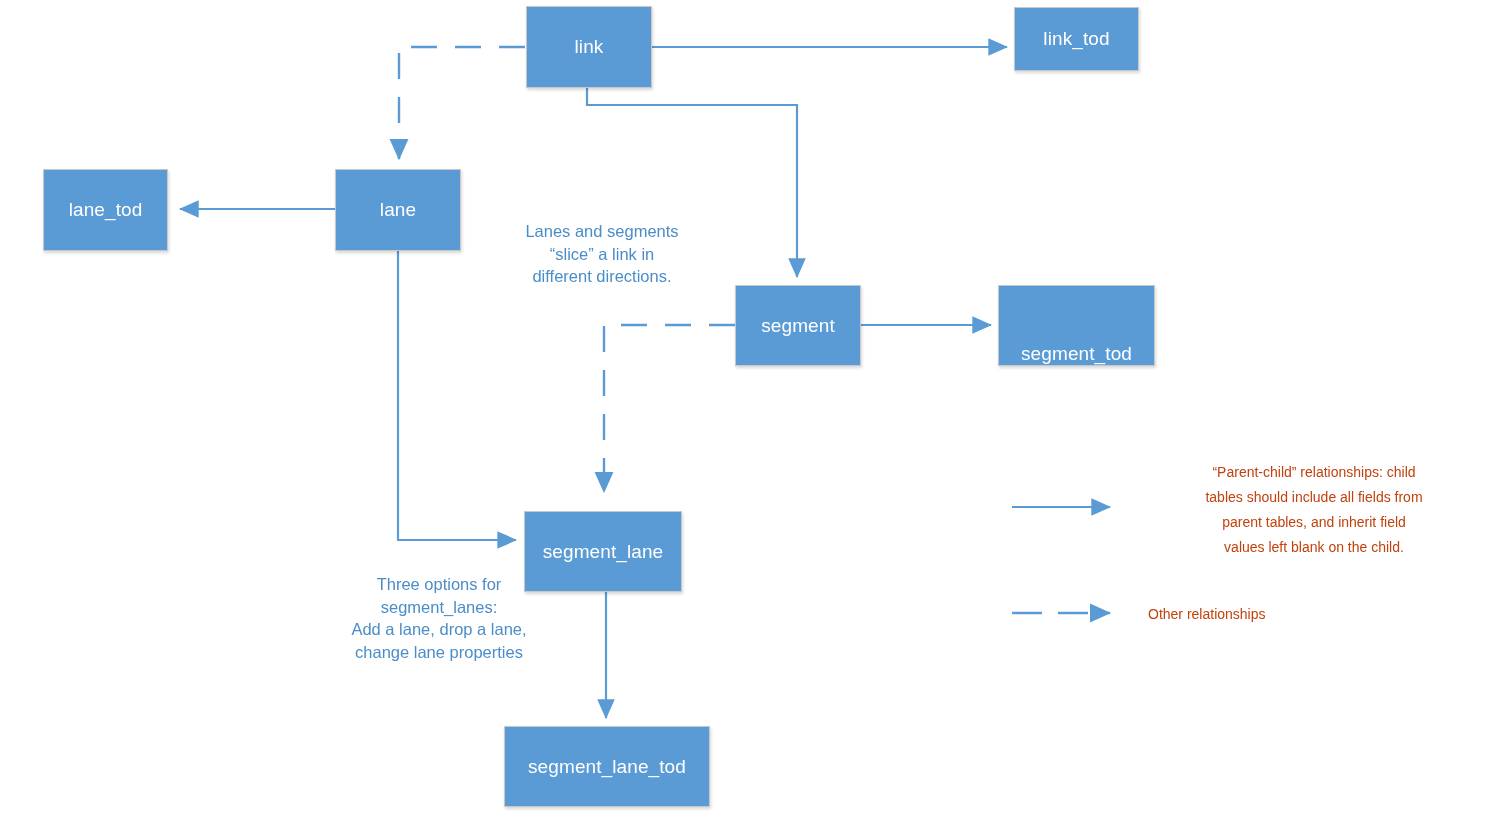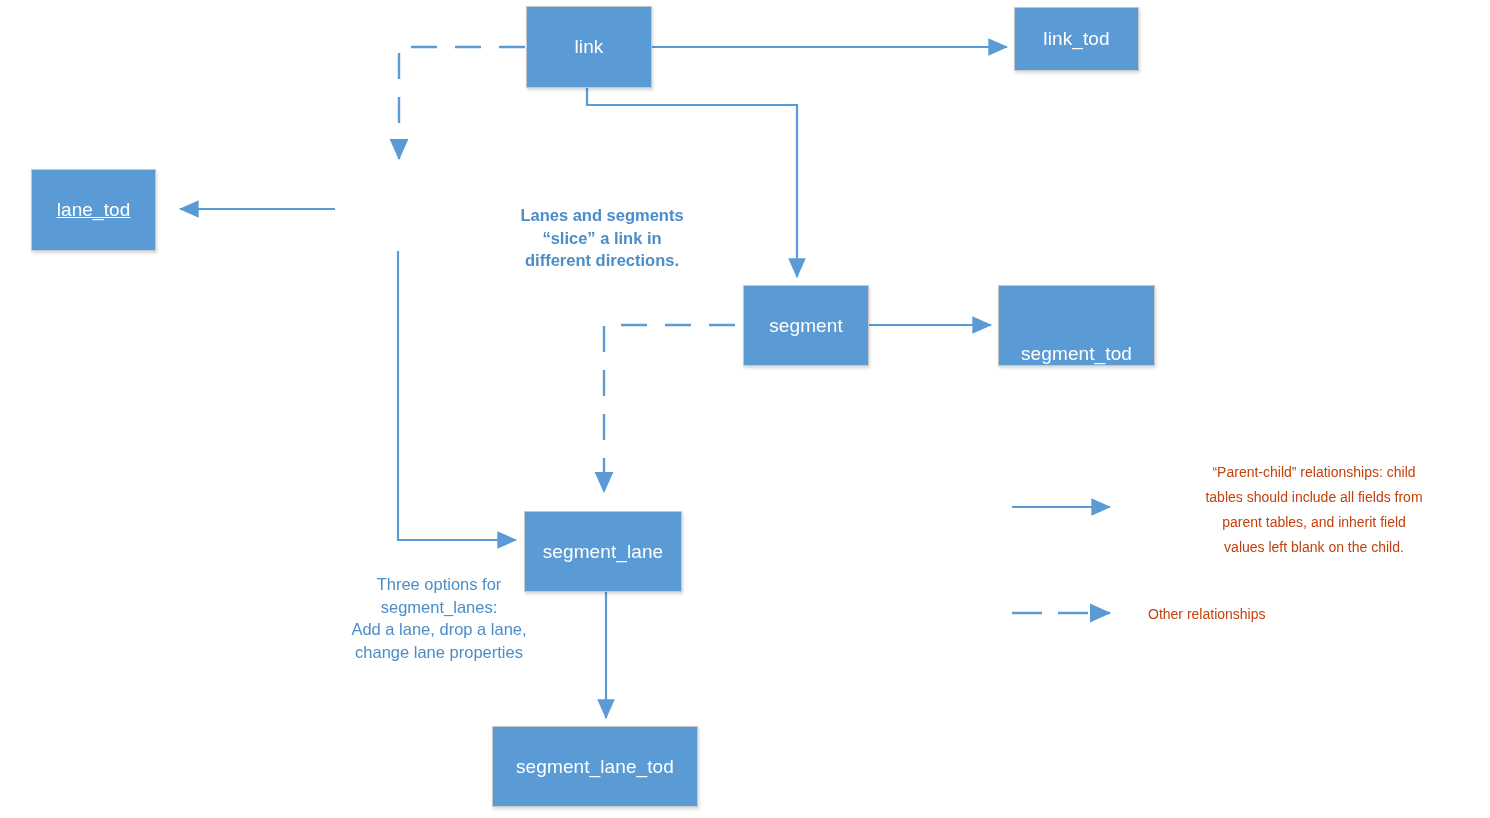--- a/index.html
+++ b/index.html
@@ -117,42 +117,45 @@
   </svg>
 
   <div class="node" style="left:518px; top:6px; width:126px; height:82px;margin-left:8px;">
     <span>link</span>
   </div>
 
   <div class="node" style="left:1014px; top:7px; width:125px; height:64px;">
     <span>link_tod</span>
   </div>
 
-  <div class="node" style="left:31px; top:169px; width:125px; height:82px;text-decoration:underline;">
+  <div class="node" style="left:43px; top:169px; width:125px; height:82px;">
     <span>lane_tod</span>
   </div>
 
+  <div class="node" style="left:335px; top:169px; width:126px; height:82px;">
+    <span>lane</span>
+  </div>
 
-  <div class="node" style="left:735px; top:285px; width:126px; height:81px;margin-left:8px;">
+  <div class="node" style="left:735px; top:285px; width:126px; height:81px;">
     <span>segment</span>
   </div>
 
   <div class="node" style="left:998px; top:285px; width:157px; height:81px;align-items:flex-end;">
     <span>segment_tod</span>
   </div>
 
   <div class="node" style="left:524px; top:500px; width:158px; height:81px;margin-top:11px;">
     <span>segment_lane</span>
   </div>
 
-  <div class="node" style="left:492px; top:726px; width:206px; height:81px;">
+  <div class="node" style="left:504px; top:726px; width:206px; height:81px;">
     <span>segment_lane_tod</span>
   </div>
 
-  <div class="note" style="left:512px; top:204px; width:180px;font-weight:bold;">Lanes and segments
+  <div class="note" style="left:512px; top:220px; width:180px;">Lanes and segments
 “slice” a link in
 different directions.</div>
 
   <div class="note" style="left:338px; top:573px; width:202px;">Three options for
 segment_lanes:
 Add a lane, drop a lane,
 change lane properties</div>
 
   <div class="legend-text" style="left:1148px; top:460px; width:332px;">“Parent-child” relationships: child
 tables should include all fields from

